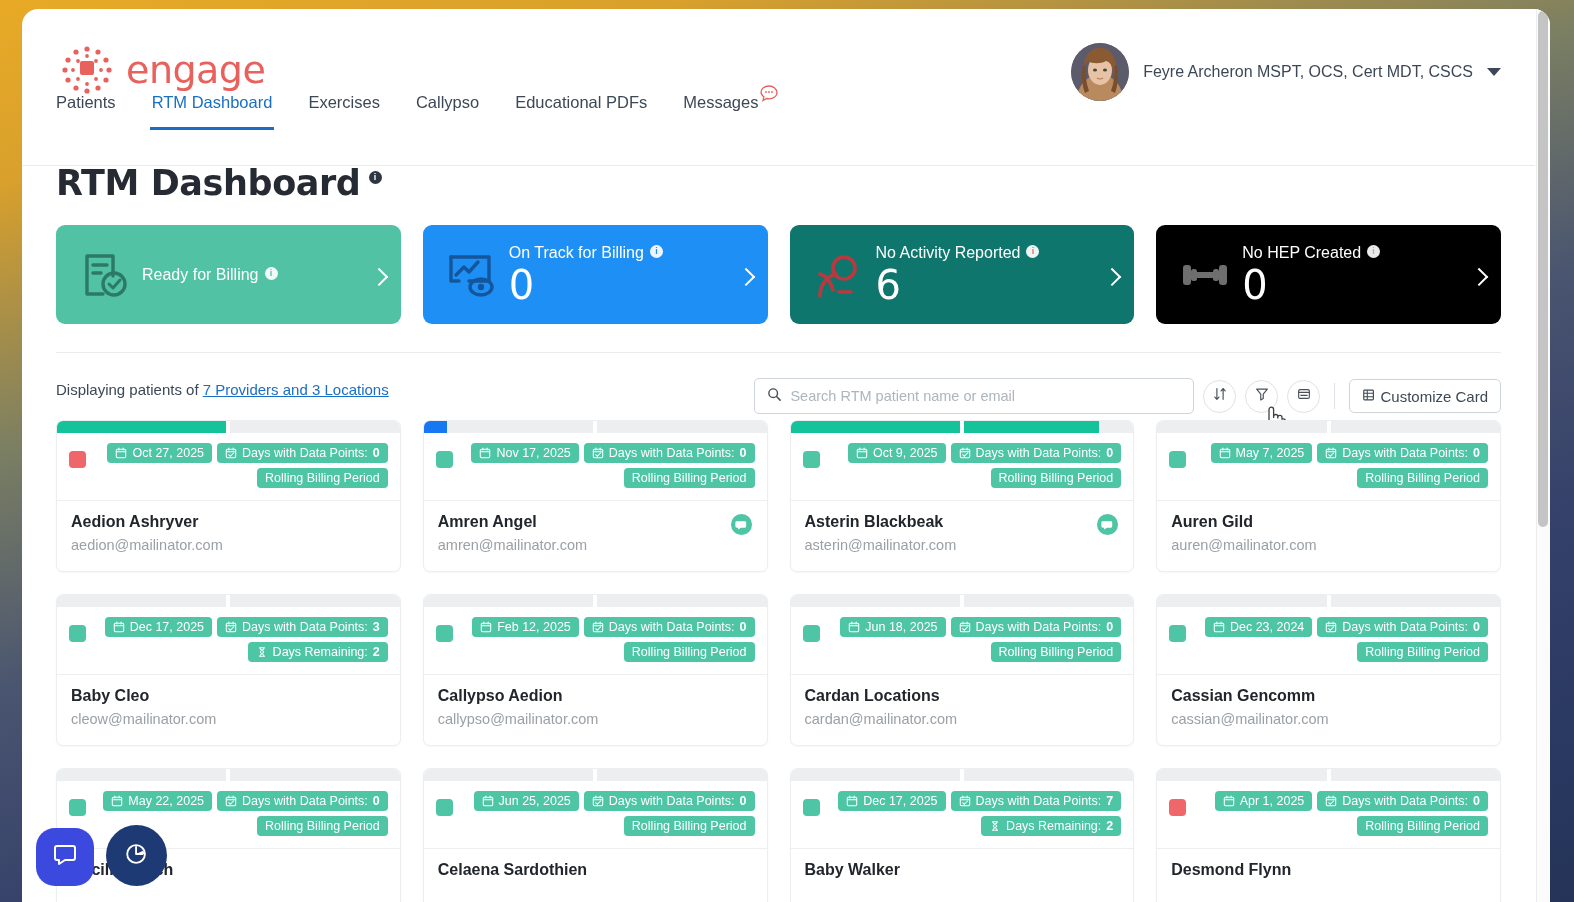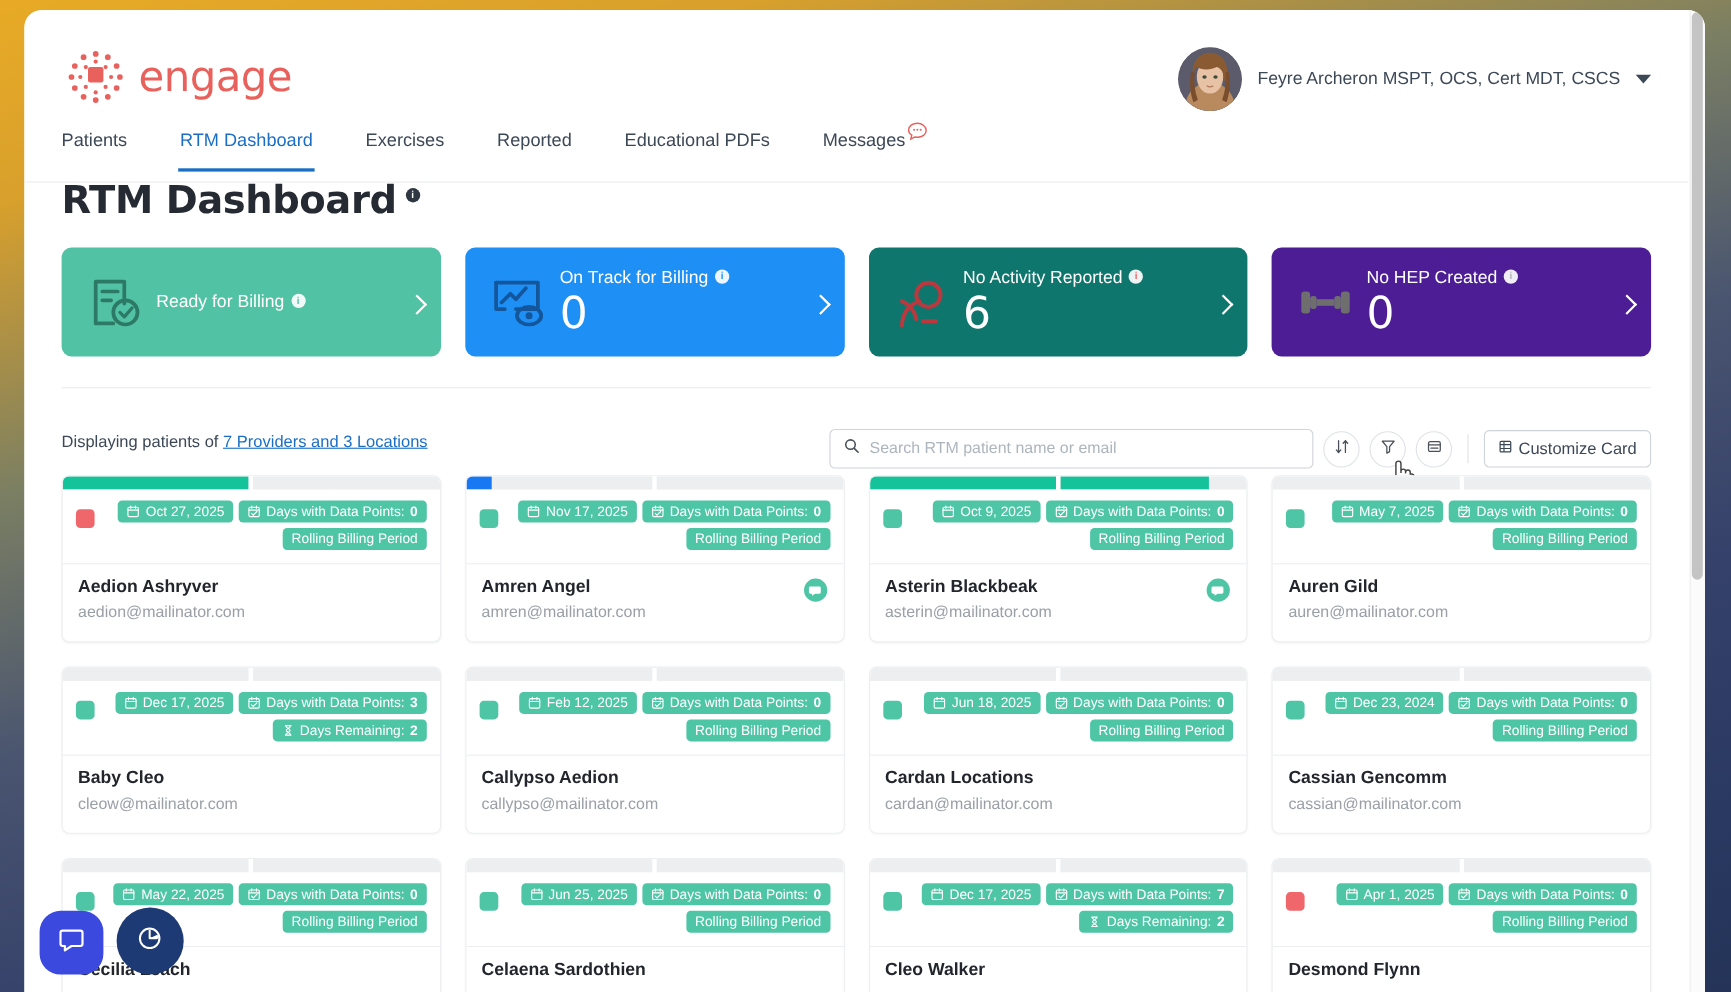--- a/index.html
+++ b/index.html
@@ -68,22 +68,22 @@
   .caret-down {
     width: 0; height: 0;
     border-left: 7px solid transparent;
     border-right: 7px solid transparent;
     border-top: 8px solid #3d4856;
   }
 
   
   .nav {
     position: absolute;
-    left: 34px; top: 102px;
-    display: flex; align-items: flex-start; gap: 12px; justify-content: space-between;
+    left: 34px; top: 76px;
+    display: flex; align-items: flex-start; gap: 0; justify-content: space-between;
   }
   .nav-item {
     font-size: 16.5px; color: #3d4856;
     padding: 8px 18px 18px 18px;
     position: relative; white-space: nowrap;
     cursor: pointer;
   }
   .nav-item:first-child { padding-left: 0; }
   .nav-item.active { color: #1a6fc4; }
   .nav-item.active::after {
@@ -150,21 +150,21 @@
     border-top: 2.5px solid #fff; border-right: 2.5px solid #fff;
     rotate: 45deg;
   }
 
   
   .divider-line {
     height: 1px; background: #e9ecef; margin-top: 28px;
   }
   .toolbar {
     display: flex; align-items: flex-end;
-    margin-top: 40px; position: relative;
+    margin-top: 28px; position: relative;
   }
   .displaying-text { font-size: 15px; color: #3d4856; }
   .providers-link {
     color: #1a6fc4; text-decoration: underline; cursor: pointer;
   }
   .toolbar-right {
     position: absolute; right: 0; top: -3px;
     display: flex; align-items: center; gap: 9px;
   }
   .search-box {
@@ -337,21 +337,21 @@
         <div class="nav-item">
           <span>Patients</span>
         </div>
         <div class="nav-item active">
           <span>RTM Dashboard</span>
         </div>
         <div class="nav-item">
           <span>Exercises</span>
         </div>
         <div class="nav-item">
-          <span>Reported</span>
+          <span>Callypso</span>
         </div>
         <div class="nav-item">
           <span>Educational PDFs</span>
         </div>
         <div class="nav-item">
           <span>Messages</span>
           <span class="nav-badge">
             <svg viewBox="0 0 22 22" width="22" height="22">
               <path d="M11 3c-4.4 0-8 2.7-8 6.1 0 1.9 1.1 3.6 2.9 4.7L5 17.5l3.6-2c.8.2 1.6.3 2.4.3 4.4 0 8-2.7 8-6.1S15.4 3 11 3z" fill="none" stroke="#e8615c" stroke-width="1.3"></path>
               <circle cx="8" cy="9" r="0.9" fill="#e8615c"></circle>
@@ -429,21 +429,21 @@
           <span class="stat-body">
             <span class="stat-label-row">
               <span class="stat-label">No Activity Reported</span>
               <span class="stat-info" style="color:#f0676b">i</span>
             </span>
             <span class="stat-value">6</span>
           </span>
           <span class="stat-chevron"></span>
         </div>
 
-        <div class="stat-card" style="background:#4c1d95">
+        <div class="stat-card" style="background:#000000">
           <span class="stat-icon">
             <svg viewBox="0 0 62 58" width="62" height="58">
               <g fill="#6e6e6e">
                 <rect x="9" y="19" width="8" height="20" rx="3"></rect>
                 <rect x="17" y="23" width="6" height="12" rx="2.5"></rect>
                 <rect x="23" y="26" width="16" height="6"></rect>
                 <rect x="39" y="23" width="6" height="12" rx="2.5"></rect>
                 <rect x="45" y="19" width="8" height="20" rx="3"></rect>
               </g>
             </svg>
@@ -884,21 +884,21 @@
         <span class="badge">
          <svg viewBox="0 0 14 14" width="12" height="12">
            <g stroke="#fff" stroke-width="1.2" fill="none" stroke-linecap="round">
              <path d="M4 2h6M4 12h6M4.5 2c0 3 4.5 3 4.5 5s-4.5 2-4.5 5M9.5 2c0 3-4.5 3-4.5 5s4.5 2 4.5 5"></path>
            </g>
          </svg>Days Remaining: <b>2</b></span>
       </span>
     </div>
     <div class="pcard-sep"></div>
     <div class="pcard-bottom">
-      <div class="pname">Cleo Walker</div>
+      <div class="pname">Baby Walker</div>
       <div class="pemail"></div>
 
     </div>
           </div>
           <div class="pcard">
     <div class="pbars">
               <div class="pbar">
        <div class="pbar-fill" style="width:0%;background:#15c39a"></div>
      </div>
               <div class="pbar">

